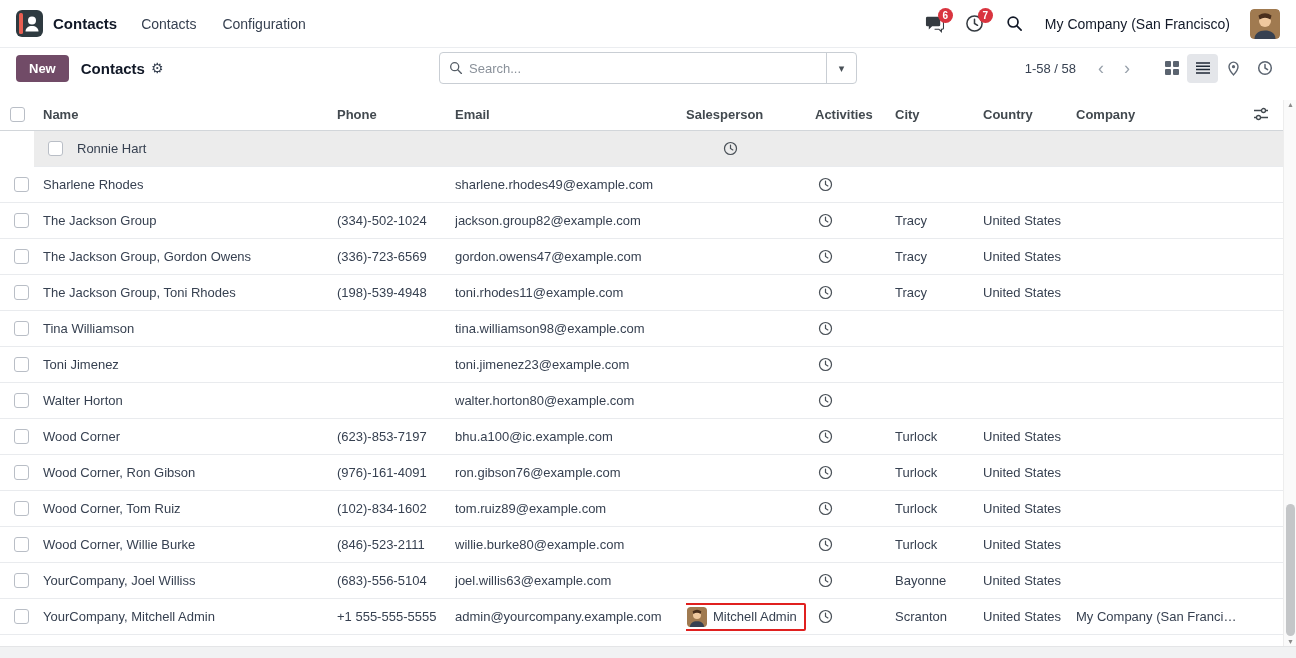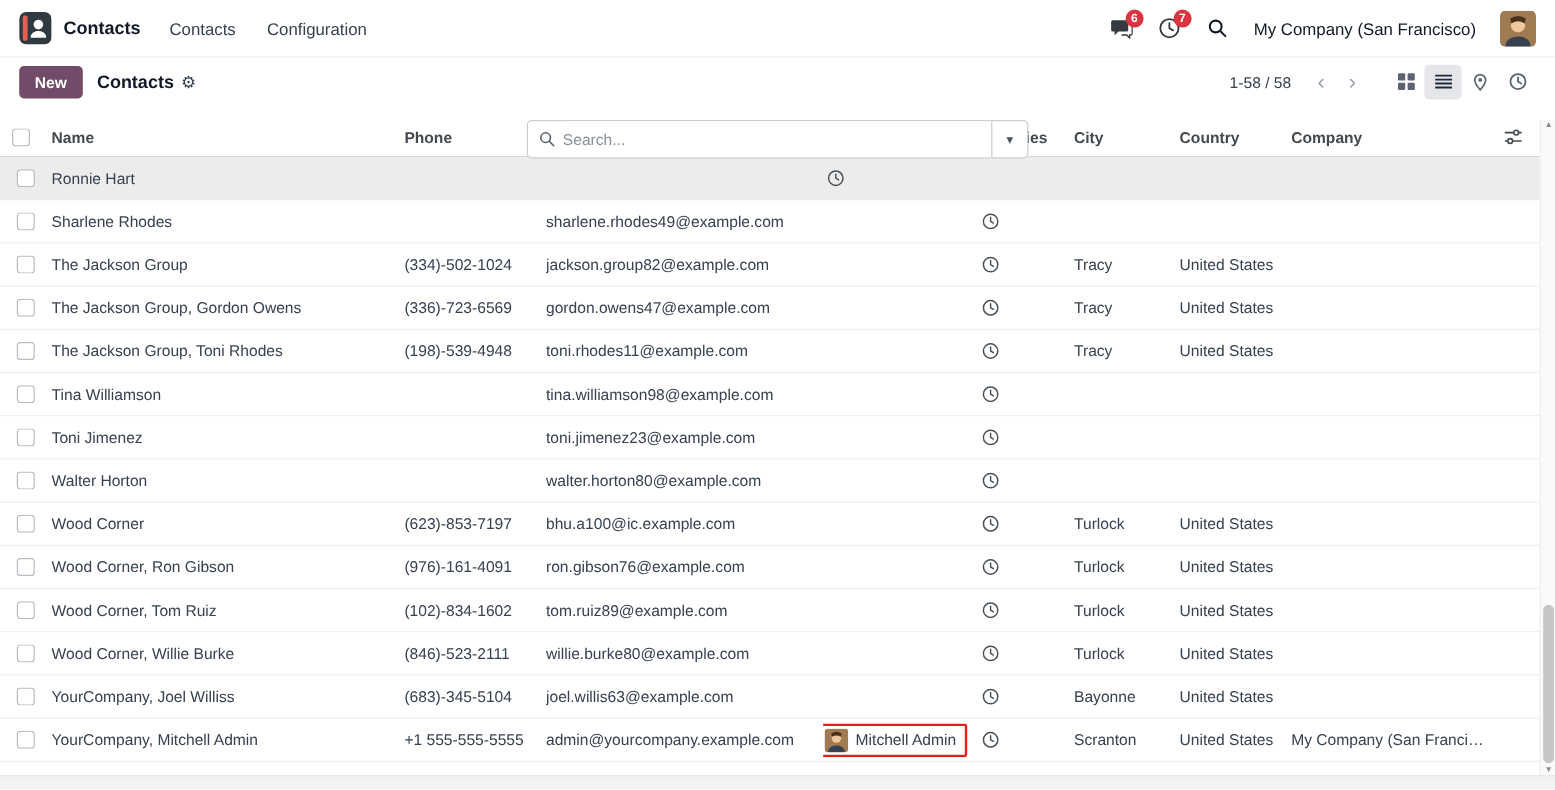--- a/index.html
+++ b/index.html
@@ -36,21 +36,21 @@
     background:#714B67; color:#fff; border:none; border-radius:4px;
     font-size:13px; font-weight:700; padding:6px 13px; cursor:pointer;
     font-family:"Liberation Sans", sans-serif;
   }
   .breadcrumb { margin-left:12px; font-size:15px; font-weight:700; color:#111827; }
   .action-gear { margin-left:6px; font-size:14px; color:#374151; cursor:pointer; }
 
   .search-box {
     position:absolute; left:50%; top:50%; transform:translate(-50%,-50%);
     width:418px; height:32px; border:1px solid #c9ced4; border-radius:4px;
-    display:flex; align-items:center; background:#fff;margin-top:48px;
+    display:flex; align-items:center; background:#fff;
   }
   .search-box .mag { margin:0 6px 0 9px; flex:0 0 auto; display:flex; }
   .search-input {
     border:none; outline:none; flex:1; font-size:13px; color:#374151; height:100%;
     font-family:"Liberation Sans", sans-serif;
   }
   .search-input::placeholder { color:#8a919a; }
   .search-caret-btn {
     width:30px; height:100%; border-left:1px solid #c9ced4; display:flex;
     align-items:center; justify-content:center; color:#495057; cursor:pointer; font-size:11px;
@@ -71,21 +71,21 @@
   .lgrid {
     display:grid;
     grid-template-columns:43px 294px 118px 231px 129px 80px 88px 93px 1fr 36px;
     align-items:center;
   }
   .lheader {
     height:33px; font-weight:700; color:#42494f; border-bottom:1px solid #d2d6da;
   }
   .lheader .hcell { padding-right:8px; white-space:nowrap; overflow:hidden; }
   .trow { height:36px; border-bottom:1px solid #e9ebee; cursor:pointer; background:#fff; }
-  .trow.shaded { background:#ececec; }
+  .trow.shaded { background:#ececec;margin-left:34px; }
   .cell { padding-right:8px; white-space:nowrap; overflow:hidden; text-overflow:ellipsis; color:#374151; }
   .c-check { display:flex; justify-content:center; padding-right:0; }
   .cb {
     width:15px; height:15px; border:1px solid #b9bec6; border-radius:3px; background:#fff; display:inline-block;
   }
   .c-act { display:flex; align-items:center; padding-left:3px; }
   .clock-btn { display:flex; align-items:center; cursor:pointer; }
   .sp-wrap { display:none; align-items:center; gap:6px; }
   .sp-wrap.annotated { border:2px solid #e0201f; padding:2px 7px 2px 5px; border-radius:2px; margin-left:-6px; }
   .sp-avatar { width:20px; height:20px; border-radius:3px; overflow:hidden; flex:0 0 auto; }
@@ -518,21 +518,21 @@
     <div class="cell">United States</div>
     <div class="cell"></div>
     <div class="cell"></div>
   </div>
 
   <div class="lgrid trow">
     <div class="cell c-check">
           <span class="cb"></span>
         </div>
     <div class="cell">YourCompany, Joel Williss</div>
-    <div class="cell">(683)-345-5104</div>
+    <div class="cell">(683)-556-5104</div>
     <div class="cell">joel.willis63@example.com</div>
     <div class="cell">
       
     </div>
     <div class="cell c-act">
       <span class="clock-btn">
         <svg viewBox="0 0 16 16" width="15" height="15">
           <circle cx="8" cy="8" r="6.4" fill="none" stroke="#495057" stroke-width="1.3"></circle>
           <path d="M8 4.4 V8 l2.5 1.5" fill="none" stroke="#495057" stroke-width="1.3" stroke-linecap="round"></path>
         </svg>

